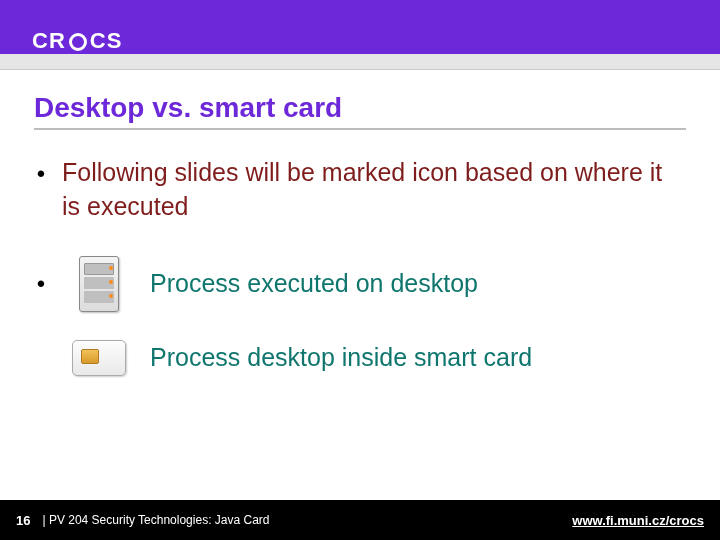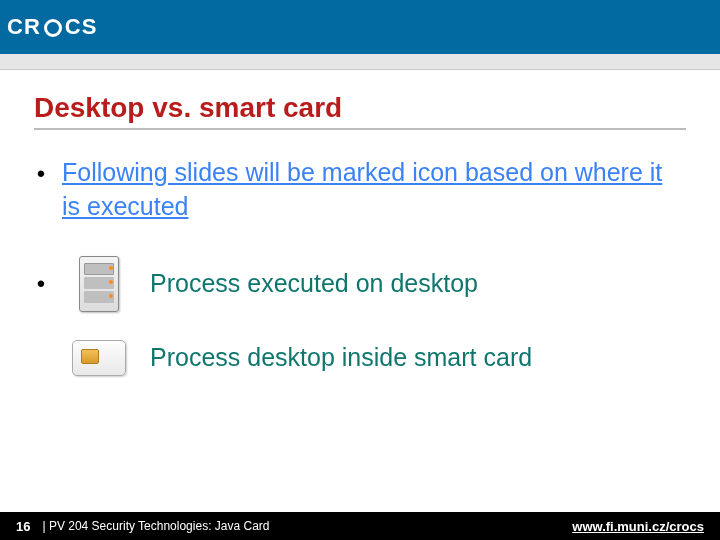--- a/index.html
+++ b/index.html
@@ -1,31 +1,31 @@
 <!DOCTYPE html>
 <html><head>
 <meta charset="utf-8">
 <style>
   * { box-sizing: border-box; margin: 0; padding: 0; }
   html, body { width: 720px; height: 540px; font-family: Arial, Helvetica, sans-serif; background: #fff; }
   .slide { width: 720px; height: 540px; position: relative; display: flex; flex-direction: column; }
-  .header-bar { height: 54px; background: #0369a1; display: flex; align-items: center; padding-left: 7px; }
+  .header-bar { height: 54px; background: #6d28d9; display: flex; align-items: flex-end; padding-left: 32px; }
   .logo { color: #fff; font-weight: bold; font-size: 22px; letter-spacing: 1px; display: flex; align-items: center; gap: 2px; }
   .logo .ring { display:inline-block; width:18px; height:18px; border:3px solid #fff; border-radius:50%; position:relative; top:1px; margin:0 1px; }
   .subbar { height: 16px; background: #e6e6e6; border-bottom: 1px solid #ccc; }
   .content { flex: 1; padding: 22px 34px 0 34px; }
-  .title { font-size: 28px; font-weight: bold; color: #b91c1c; border-bottom: 2px solid #bcbcbc; padding-bottom: 4px; margin-bottom: 26px; }
+  .title { font-size: 28px; font-weight: bold; color: #6d28d9; border-bottom: 2px solid #bcbcbc; padding-bottom: 4px; margin-bottom: 26px; }
   .bullet-row { display: flex; align-items: flex-start; gap: 14px; margin-bottom: 32px; }
   .bullet-dot { font-size: 24px; color: #000; line-height: 1.2; min-width: 14px; text-align: center; padding-top: 4px; }
-  .bullet-text { font-size: 25px; color: #3b82f6; line-height: 1.35; text-decoration: underline; }
+  .bullet-text { font-size: 25px; color: #7f1d1d; line-height: 1.35; }
   .icon-row { display: flex; align-items: center; gap: 22px; margin-bottom: 28px; padding-left: 0; }
   .icon-row .lead { font-size: 24px; color:#000; min-width:14px; text-align:center; }
   .icon-box { width: 58px; display:flex; justify-content:center; }
   .icon-text { font-size: 25px; color:#0f766e; }
-  .footer { height: 28px; background: #000; color: #fff; display:flex; align-items:center; justify-content:space-between; padding: 0 16px; font-size: 12px; }
+  .footer { height: 40px; background: #000; color: #fff; display:flex; align-items:center; justify-content:space-between; padding: 0 16px; font-size: 12px; }
   .footer .left { display:flex; align-items:center; gap:12px; }
   .footer .pg { font-weight: bold; font-size: 13px; }
   .footer .url { font-weight: bold; font-size: 13px; text-decoration: underline; }
   
   .server-icon { width:40px; height:56px; background:linear-gradient(#f4f4f4,#dcdcdc); border:1px solid #888; border-radius:3px; position:relative; box-shadow: 1px 1px 2px rgba(0,0,0,0.25); }
   .server-icon::before { content:""; position:absolute; left:4px; right:4px; top:6px; height:10px; background:#bfbfbf; border:1px solid #999; border-radius:1px; box-shadow: 0 14px 0 #bfbfbf, 0 28px 0 #bfbfbf; }
   .server-icon .dot { position:absolute; right:5px; width:4px; height:4px; border-radius:50%; background:#ff8c1a; }
   .server-icon .d1 { top:9px; } .server-icon .d2 { top:23px; } .server-icon .d3 { top:37px; }
   
   .card-icon { width:54px; height:36px; background:linear-gradient(#fdfdfd,#e9e9e9); border:1px solid #aaa; border-radius:5px; position:relative; box-shadow: 1px 1px 2px rgba(0,0,0,0.2); }

